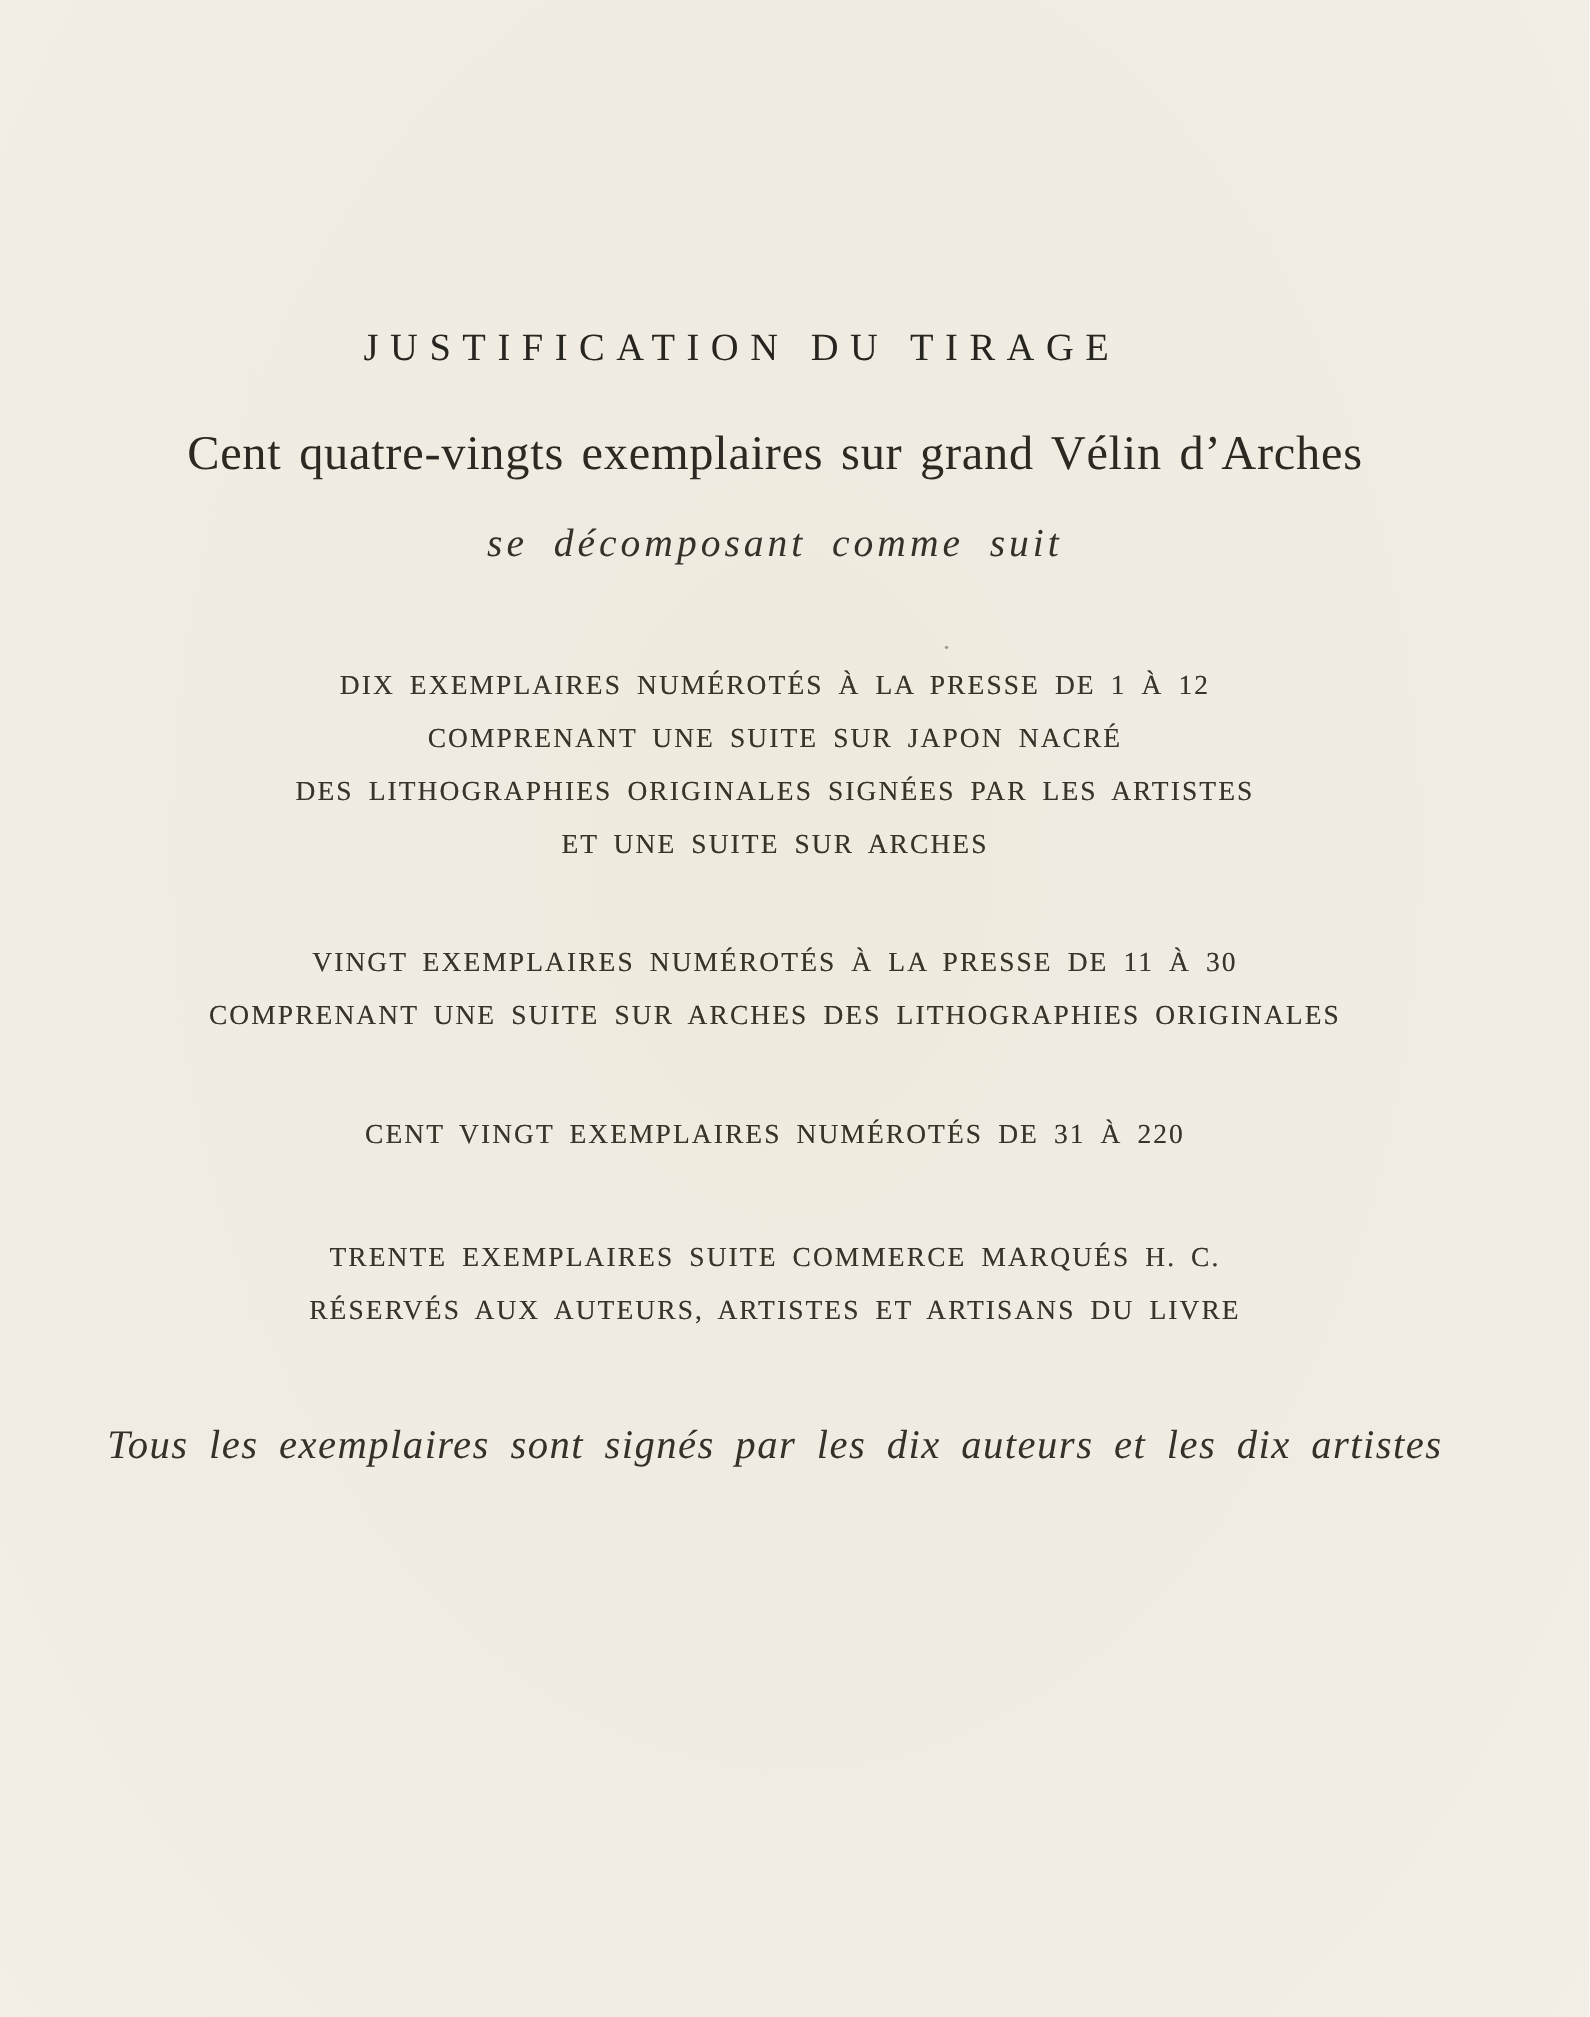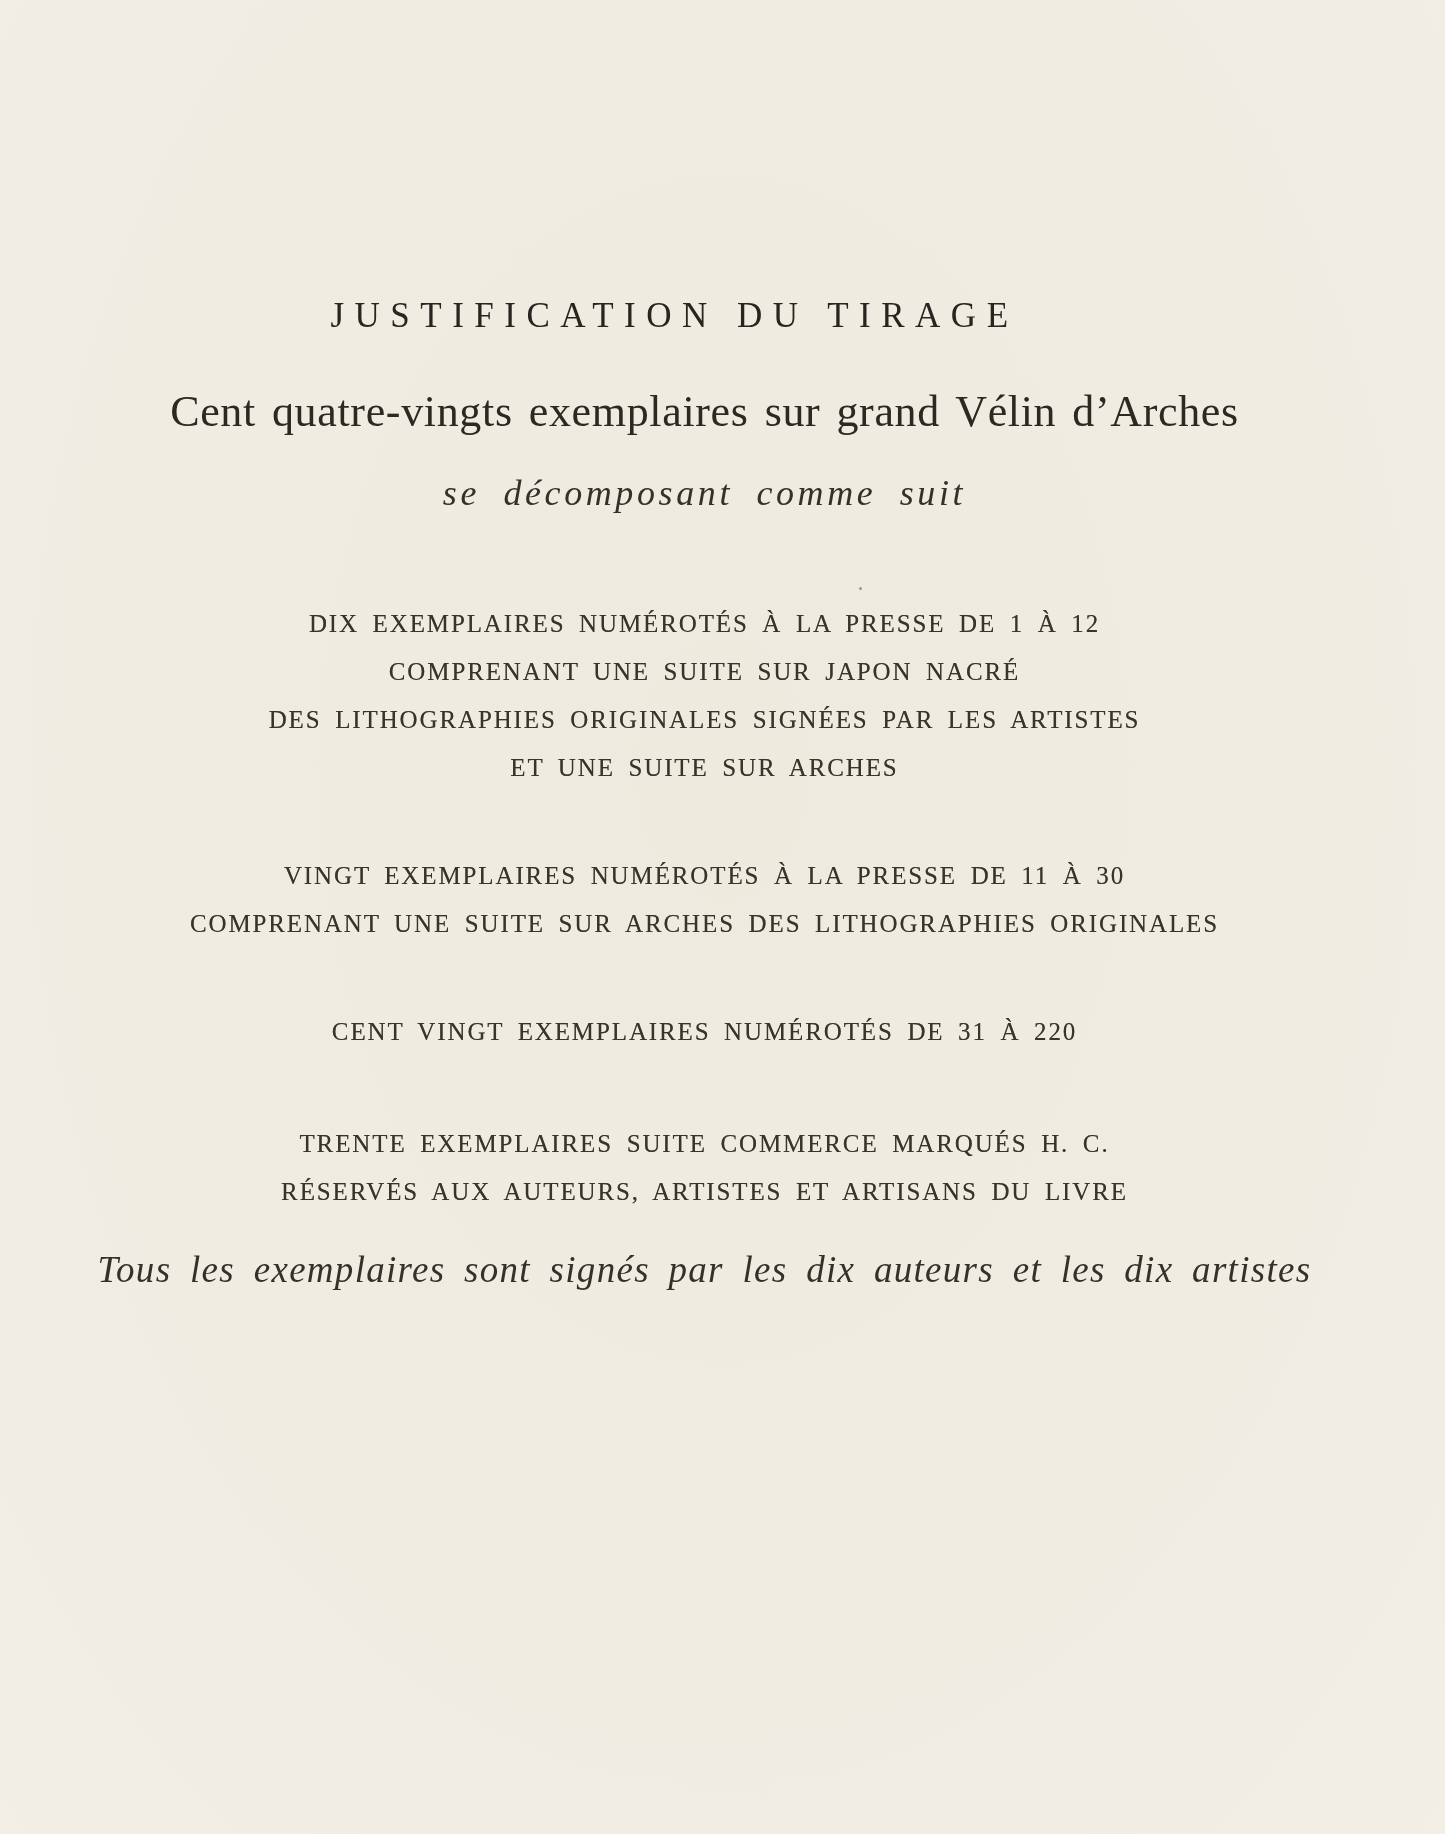--- a/index.html
+++ b/index.html
@@ -76,21 +76,21 @@
     letter-spacing: 0.075em;
     word-spacing: 0.22em;
     color: #383429;
     text-shadow: 0 0 0.4px rgba(56,52,41,0.55);
   }
   .block-1 { top: 600px; }
   .block-2 { top: 852px; }
   .block-3 { top: 1008px; }
   .block-4 { top: 1120px; }
   .closing {
-    top: 1248px;
+    top: 1292px;
     font-style: italic;
     font-size: 37px;
     letter-spacing: 0.035em;
     word-spacing: 0.22em;
     color: #34312a;
   }
   .speck {
     position: absolute;
     left: 859px;
     top: 587px;

